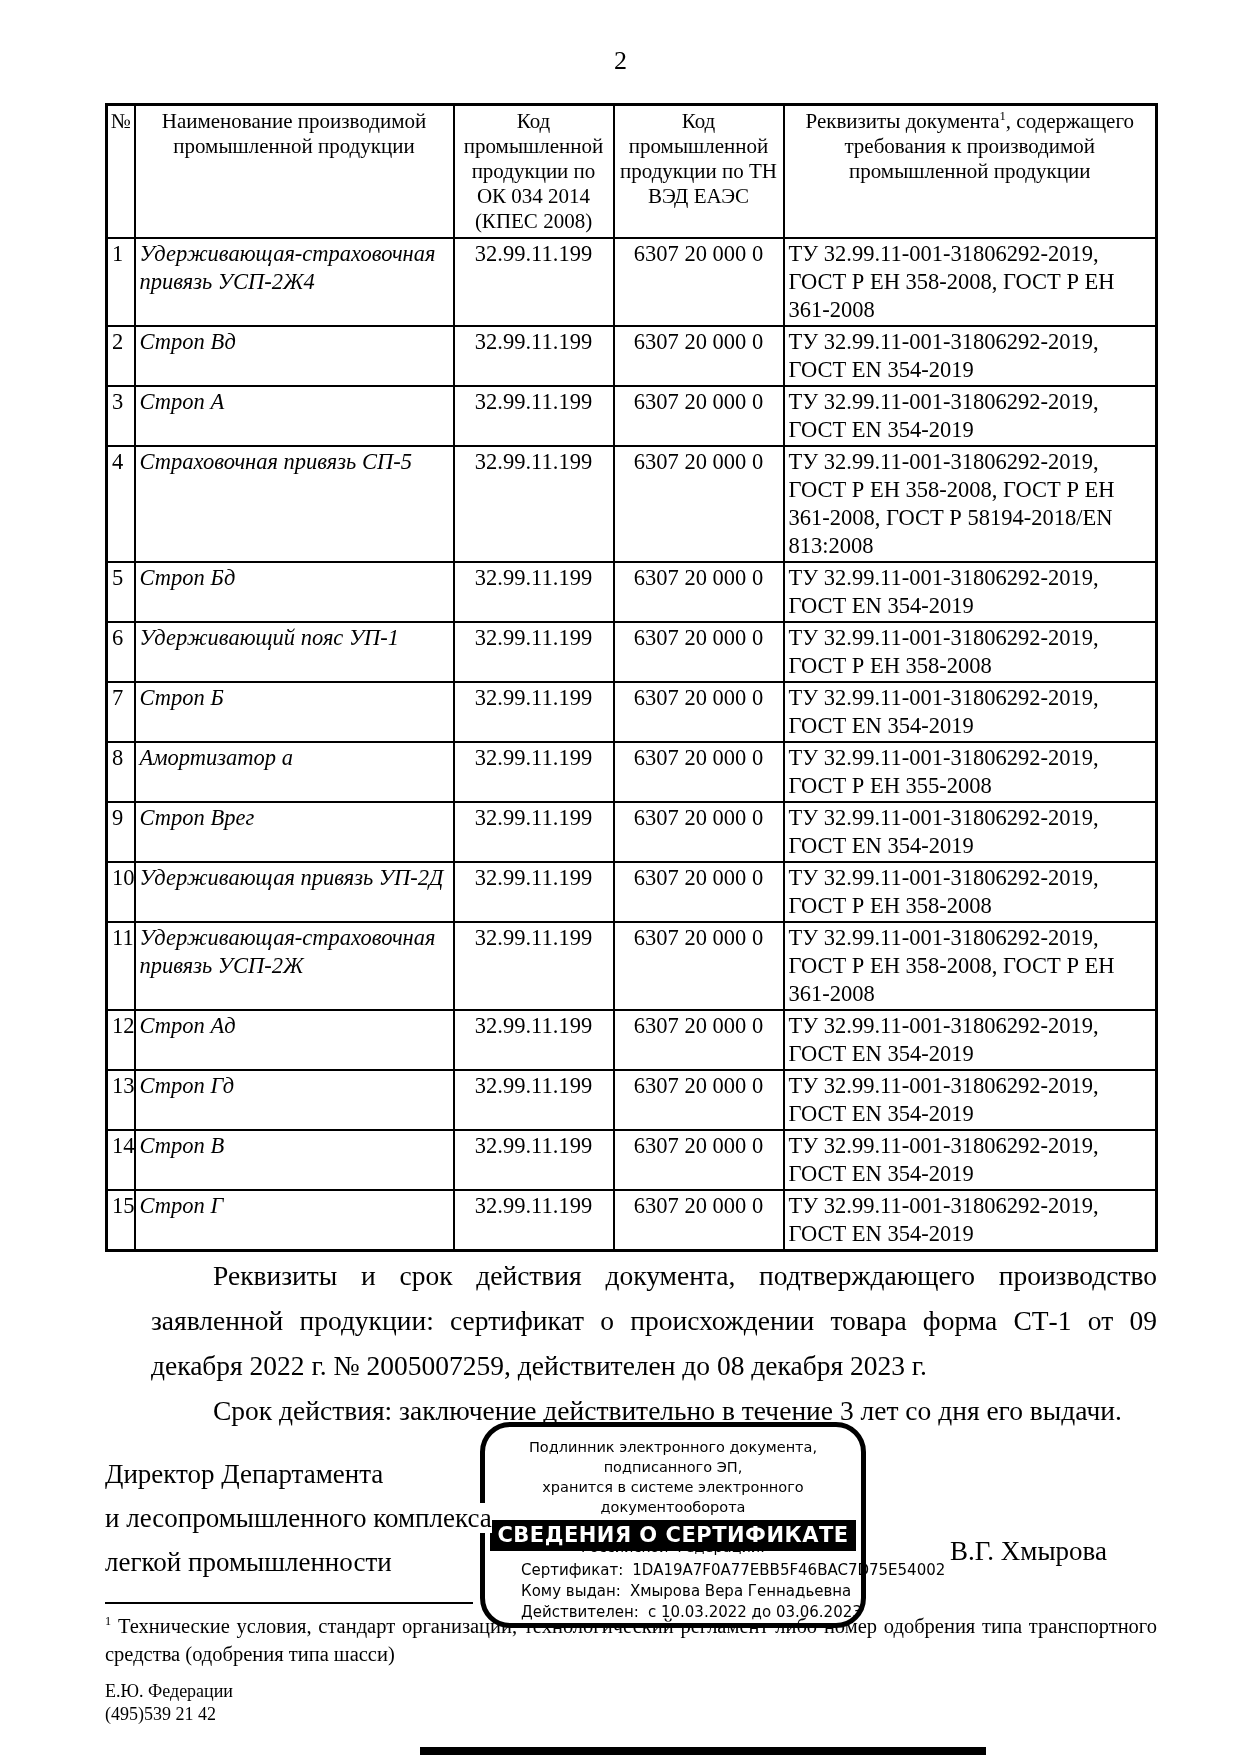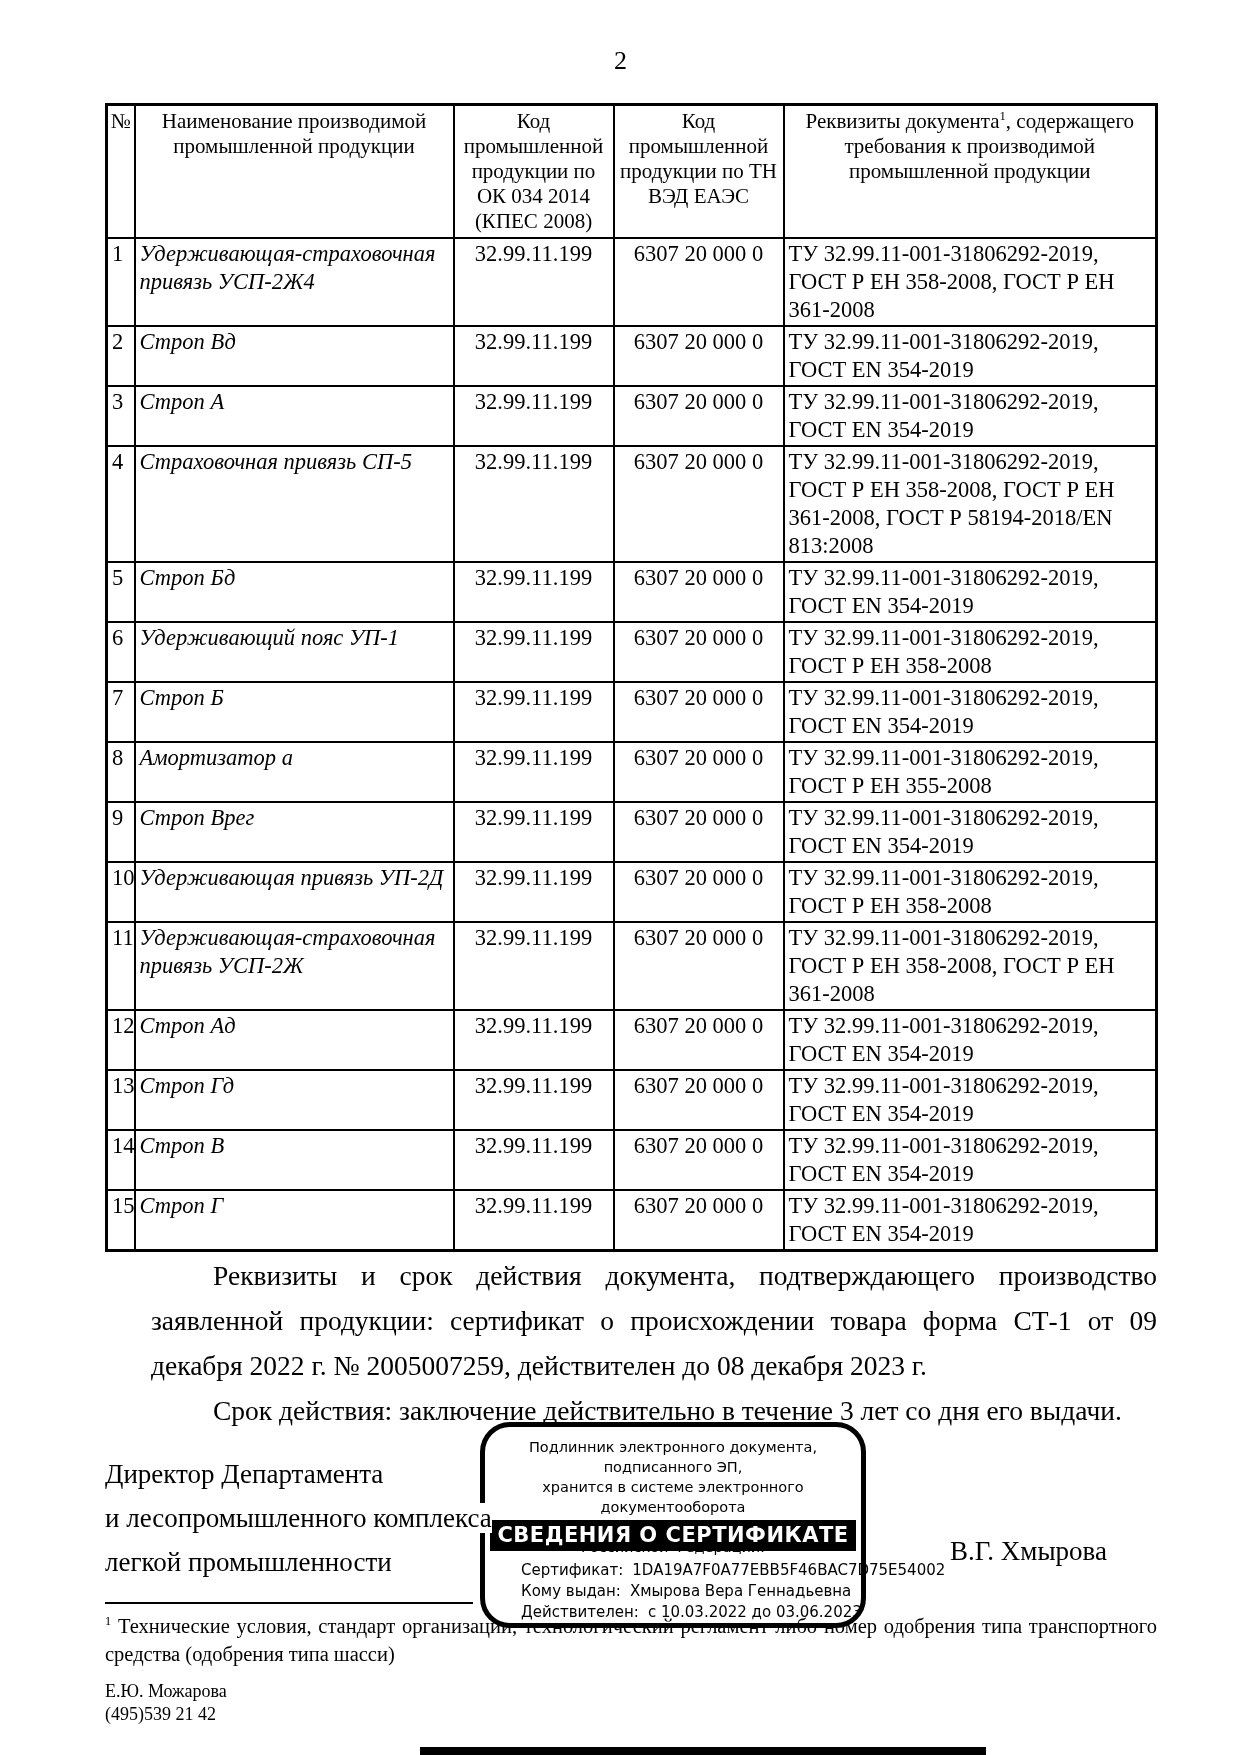--- a/index.html
+++ b/index.html
@@ -249,19 +249,19 @@
       <div><span class="lbl">Действителен:</span><span>с 10.03.2022 до 03.06.2023</span></div>
     </div>
   </div>
 
   <div class="sign-name">В.Г. Хмырова</div>
 
   <div class="footnote-rule"></div>
   <div class="footnote"><sup>1</sup><span> Технические условия, стандарт организации, технологический регламент либо номер одобрения типа транспортного средства (одобрения типа шасси)</span></div>
 
   <div class="contact">
-    <div>Е.Ю. Можарова</div>
+    <div>Е.Ю. Федерации</div>
     <div>(495)539 21 42</div>
   </div>
 
   <div class="bottom-artifact"></div>
 
 </div>
 
 </body></html>

